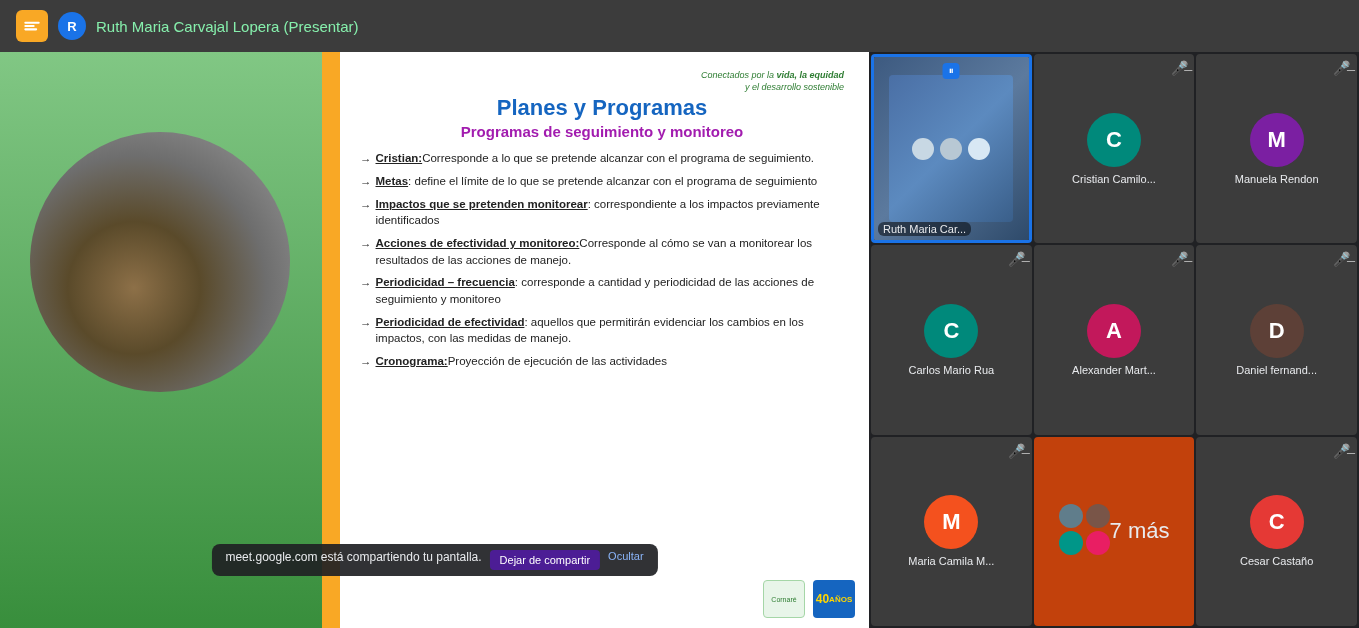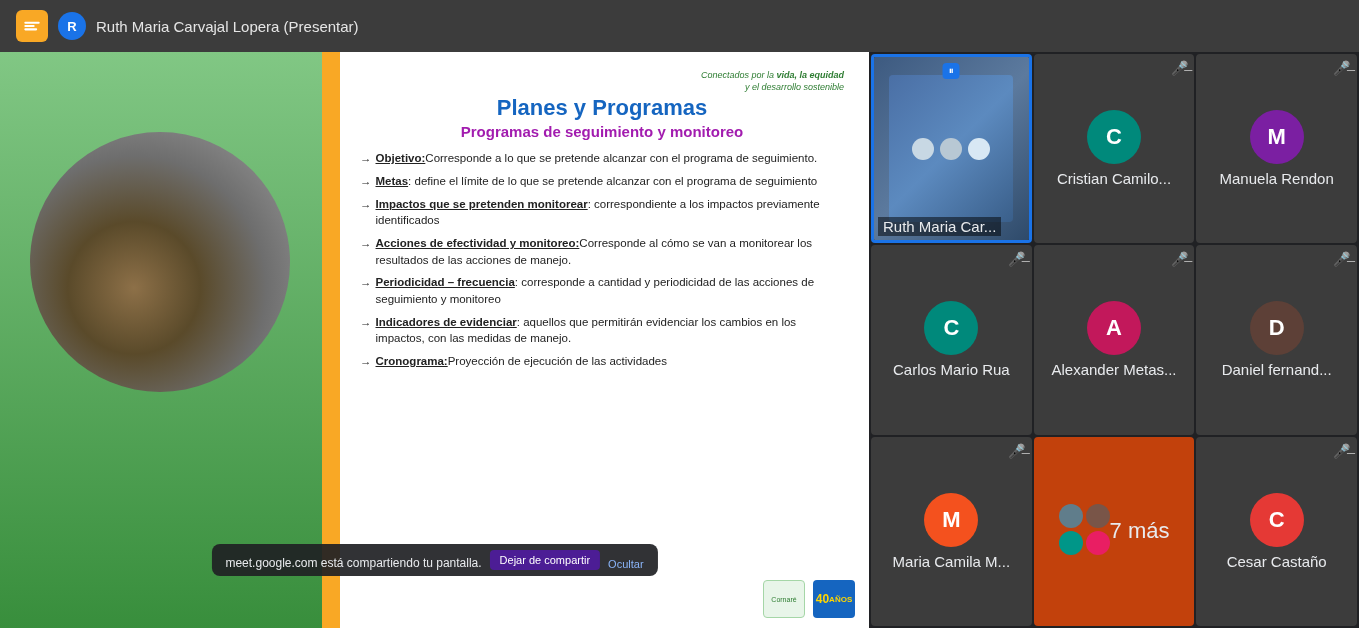--- a/index.html
+++ b/index.html
@@ -13,21 +13,21 @@
     #topbar-icon {
       width: 32px; height: 32px; background: #f9a825; border-radius: 6px;
       display: flex; align-items: center; justify-content: center;
     }
     #topbar-icon svg { width: 20px; height: 20px; }
     #topbar-avatar {
       width: 28px; height: 28px; border-radius: 50%; background: #1a73e8;
       display: flex; align-items: center; justify-content: center;
       font-size: 13px; font-weight: bold; color: #fff;
     }
-    #topbar-title { font-size: 15px; color: #e5e5e5; }
+    #topbar-title { font-size: 15px; color: #86efac; }
 
     
     #main { display: flex; height: 576px; }
 
     
     #presentation {
       flex: 1; background: #1a1a1a; position: relative; overflow: hidden;
     }
     #slide-container {
       position: absolute; top: 0; left: 0; right: 0; bottom: 0;
@@ -83,21 +83,21 @@
     .logo-40 {
       width: 42px; height: 38px; background: #1565c0;
       border-radius: 4px; display: flex; align-items: center; justify-content: center;
       font-size: 12px; color: #ffd600; font-weight: bold;
     }
 
     
     #share-notification {
       position: absolute; bottom: 52px; left: 50%; transform: translateX(-50%);
       background: rgba(32,33,36,0.92); border-radius: 8px;
-      padding: 6px 14px; display: flex; align-items: flex-end; gap: 8px;
+      padding: 6px 14px; display: flex; align-items: flex-start; gap: 8px;
       font-size: 12px; color: #e8eaed; white-space: nowrap;
     }
     #share-notification .btn-stop {
       background: #4c1d95; color: #fff; border: none; border-radius: 4px;
       padding: 4px 10px; font-size: 11px; cursor: pointer;
     }
     #share-notification .btn-hide {
       background: transparent; color: #8ab4f8; border: none; font-size: 11px; cursor: pointer;
     }
 
@@ -113,21 +113,21 @@
       display: flex; flex-direction: column; align-items: center; justify-content: center;
       overflow: hidden;
     }
     .participant-tile.presenting { border: 3px solid #1a73e8; }
     .participant-avatar-circle {
       width: 54px; height: 54px; border-radius: 50%;
       display: flex; align-items: center; justify-content: center;
       font-size: 22px; font-weight: bold; color: #fff;
     }
     .participant-name {
-      font-size: 15px; color: #e8eaed; margin-top: 6px; text-align: center; padding: 0 4px;
+      font-size: 11px; color: #e8eaed; margin-top: 6px; text-align: center; padding: 0 4px;
     }
     .mic-off-icon {
       position: absolute; top: 6px; right: 6px; color: #bbb;
       font-size: 14px;
     }
     .presenting-icon {
       position: absolute; top: 6px; left: 50%; transform: translateX(-50%);
       background: #1a73e8; border-radius: 4px; padding: 2px 6px;
       font-size: 10px; color: #fff; display: flex; align-items: center; gap: 3px;
     }
@@ -177,41 +177,41 @@
           <strong>vida, la equidad</strong><br>
           <span>y el desarrollo sostenible</span>
         </div>
         <div class="slide-title">Planes y Programas</div>
         <div class="slide-subtitle">Programas de seguimiento y monitoreo</div>
 
         <div id="slide-items">
 
         <div class="slide-item">
               <span class="slide-item-arrow">→</span>
-              <span class="slide-item-text"><u>Objetivo:</u>Corresponde a lo que se pretende alcanzar con el programa de seguimiento.</span>
+              <span class="slide-item-text"><u>Cristian:</u>Corresponde a lo que se pretende alcanzar con el programa de seguimiento.</span>
             </div>
             <div class="slide-item">
               <span class="slide-item-arrow">→</span>
               <span class="slide-item-text"><u>Metas</u>: define el límite de lo que se pretende alcanzar con el programa de seguimiento</span>
             </div>
             <div class="slide-item">
               <span class="slide-item-arrow">→</span>
               <span class="slide-item-text"><u>Impactos que se pretenden monitorear</u>: correspondiente a los impactos previamente identificados</span>
             </div>
             <div class="slide-item">
               <span class="slide-item-arrow">→</span>
               <span class="slide-item-text"><u>Acciones de efectividad y monitoreo:</u>Corresponde al cómo se van a monitorear los resultados de las acciones de manejo.</span>
             </div>
             <div class="slide-item">
               <span class="slide-item-arrow">→</span>
               <span class="slide-item-text"><u>Periodicidad – frecuencia</u>: corresponde a cantidad y periodicidad de las acciones de seguimiento y monitoreo</span>
             </div>
             <div class="slide-item">
               <span class="slide-item-arrow">→</span>
-              <span class="slide-item-text"><u>Indicadores de evidenciar</u>: aquellos que permitirán evidenciar los cambios en los impactos, con las medidas de manejo.</span>
+              <span class="slide-item-text"><u>Periodicidad de efectividad</u>: aquellos que permitirán evidenciar los cambios en los impactos, con las medidas de manejo.</span>
             </div>
             <div class="slide-item">
               <span class="slide-item-arrow">→</span>
               <span class="slide-item-text"><u>Cronograma:</u>Proyección de ejecución de las actividades</span>
             </div>
           </div>
 
         <div class="slide-logos">
           <div class="logo-cornaré">Cornaré</div>
           <div class="logo-40">40<br><span style="font-size:8px">AÑOS</span></div>
@@ -235,21 +235,21 @@
           <div style="display:flex;gap:6px;">
             <div style="width:22px;height:22px;background:#c8d8e4;border-radius:50%;"></div>
             <div style="width:22px;height:22px;background:#b8c8d4;border-radius:50%;"></div>
             <div style="width:22px;height:22px;background:#d8e8f4;border-radius:50%;"></div>
           </div>
         </div>
       </div>
       <div class="presenting-icon">
         <span>⏸</span>
       </div>
-      <div class="participant-name" style="position:absolute;bottom:4px;left:4px;background:rgba(0,0,0,0.5);border-radius:0;padding:1px 5px;">Ruth Maria Car...</div>
+      <div class="participant-name" style="position:absolute;bottom:4px;left:4px;background:rgba(0,0,0,0.5);border-radius:6px;padding:1px 5px;">Ruth Maria Car...</div>
     </div>
 
     <div class="participant-tile" id="tile-cristian">
       <div class="participant-avatar-circle" style="background:#00897b;">C</div>
       <div class="mic-off-icon">🎤̶</div>
       <div class="participant-name">Cristian Camilo...</div>
     </div>
 
     <div class="participant-tile" id="tile-manuela">
       <div class="participant-avatar-circle" style="background:#7b1fa2;">M</div>
@@ -259,21 +259,21 @@
 
     <div class="participant-tile" id="tile-carlos">
       <div class="participant-avatar-circle" style="background:#00897b;">C</div>
       <div class="mic-off-icon">🎤̶</div>
       <div class="participant-name">Carlos Mario Rua</div>
     </div>
 
     <div class="participant-tile" id="tile-alexander">
       <div class="participant-avatar-circle" style="background:#c2185b;">A</div>
       <div class="mic-off-icon">🎤̶</div>
-      <div class="participant-name">Alexander Metas...</div>
+      <div class="participant-name">Alexander Mart...</div>
     </div>
 
     <div class="participant-tile" id="tile-daniel">
       <div class="participant-avatar-circle" style="background:#5d4037;">D</div>
       <div class="mic-off-icon">🎤̶</div>
       <div class="participant-name">Daniel fernand...</div>
     </div>
 
     <div class="participant-tile" id="tile-maria">
       <div class="participant-avatar-circle" style="background:#f4511e;">M</div>

